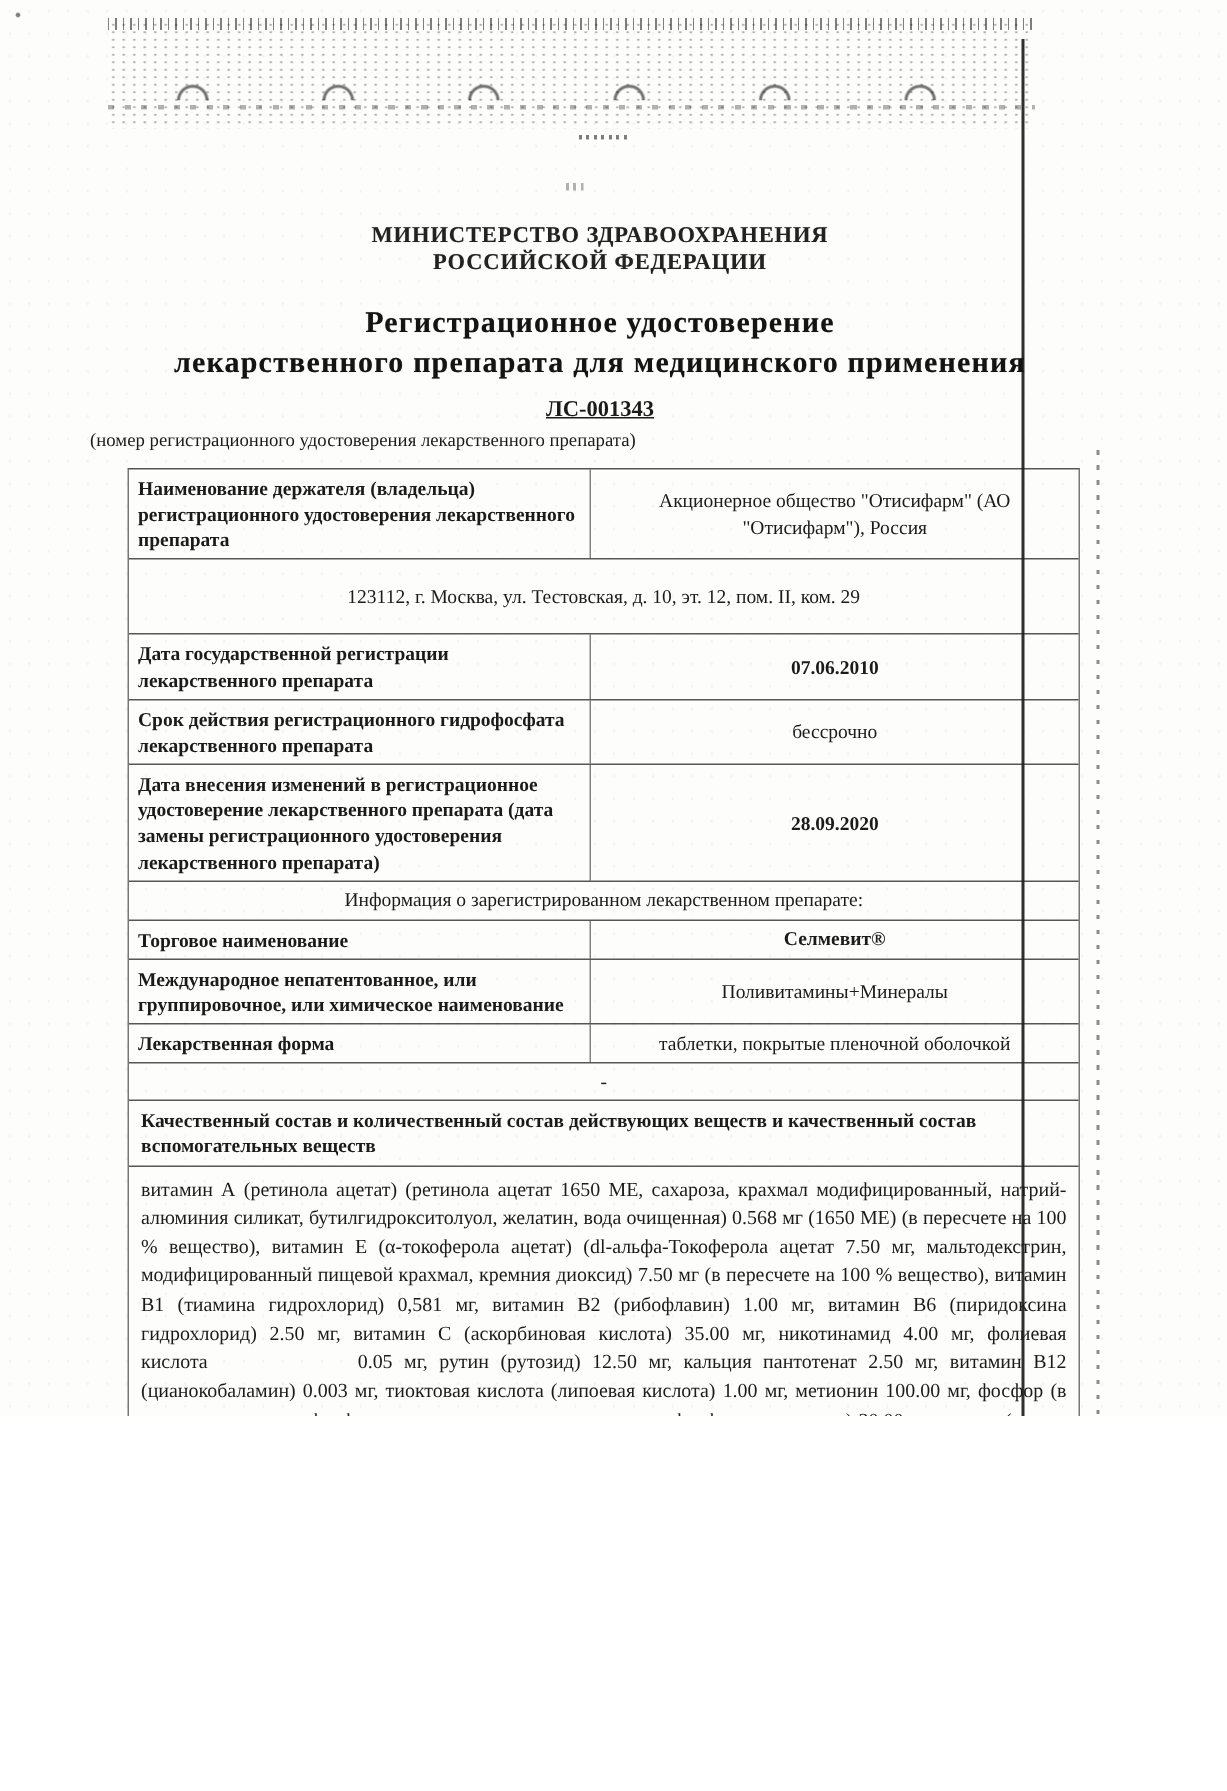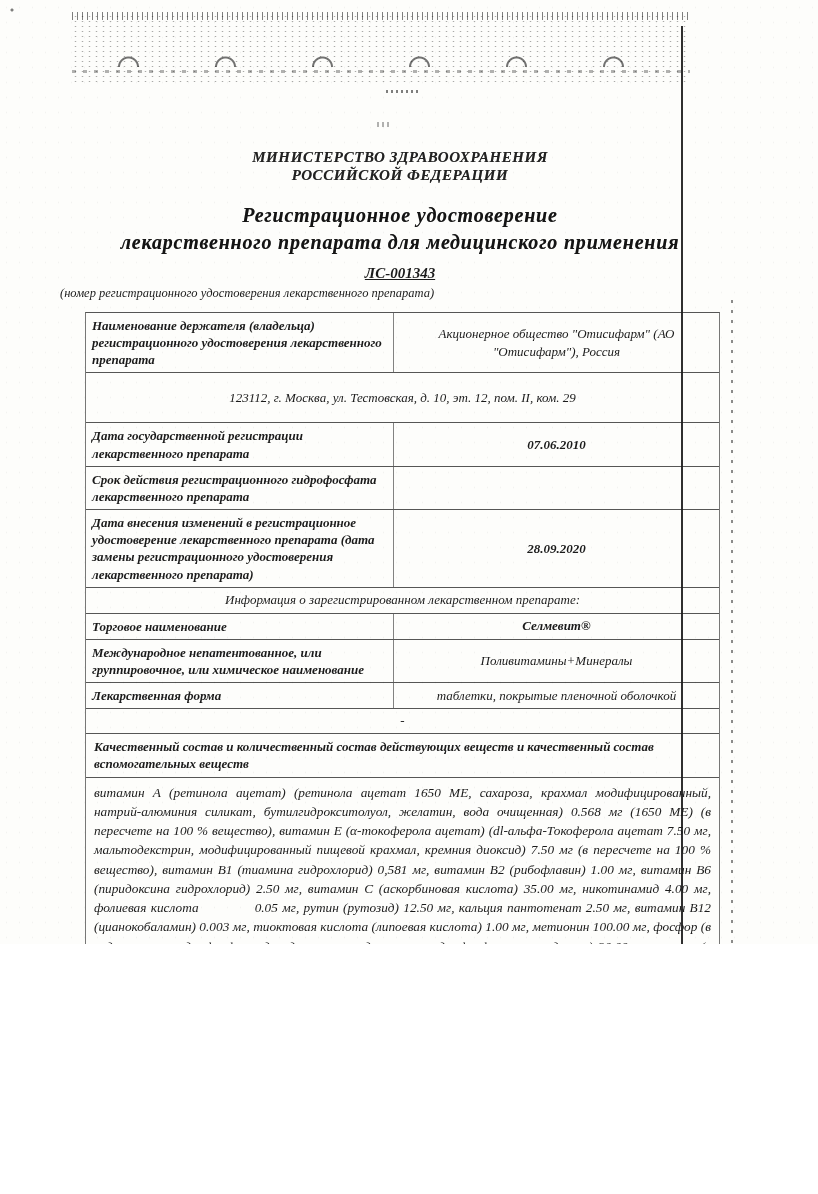--- a/index.html
+++ b/index.html
@@ -5,21 +5,20 @@
   html,body{margin:0;padding:0;background:#ffffff;}
   .page{
     position:relative;
     width:818px;height:944px;
     background:#fdfdfb;
     background-image:radial-gradient(rgba(0,0,0,0.045) 0.5px, transparent 1px);
     background-size:13px 15px;
     font-family:"Liberation Serif", serif;
     color:#1b1b1b;
     overflow:hidden;
-    font-style:italic;
   }
 
   
   .vline{position:absolute;left:681px;top:26px;width:2px;height:1168px;background:#181818;opacity:.9;}
   .dotline{position:absolute;left:731px;top:300px;width:2px;height:810px;
     background:repeating-linear-gradient(180deg, rgba(0,0,0,.45) 0 3px, transparent 3px 10px);}
   .band{position:absolute;}
   .band-top{
     left:72px;top:12px;width:618px;height:74px;
     background-image:
@@ -119,20 +118,21 @@
       <div class="tvalue">123112, г. Москва, ул. Тестовская, д. 10, эт. 12, пом. II, ком. 29</div>
     </div>
 
     <div class="trow r2">
       <div class="tlabel">Дата государственной регистрации лекарственного препарата</div>
       <div class="tvalue bold">07.06.2010</div>
     </div>
 
     <div class="trow r3">
       <div class="tlabel">Срок действия регистрационного гидрофосфата лекарственного препарата</div>
+      <div class="tvalue">бессрочно</div>
     </div>
 
     <div class="trow r4">
       <div class="tlabel">Дата внесения изменений в регистрационное удостоверение лекарственного препарата (дата замены регистрационного удостоверения лекарственного препарата)</div>
       <div class="tvalue bold">28.09.2020</div>
     </div>
 
     <div class="span-row">Информация о зарегистрированном лекарственном препарате:</div>
 
     <div class="trow r5">

